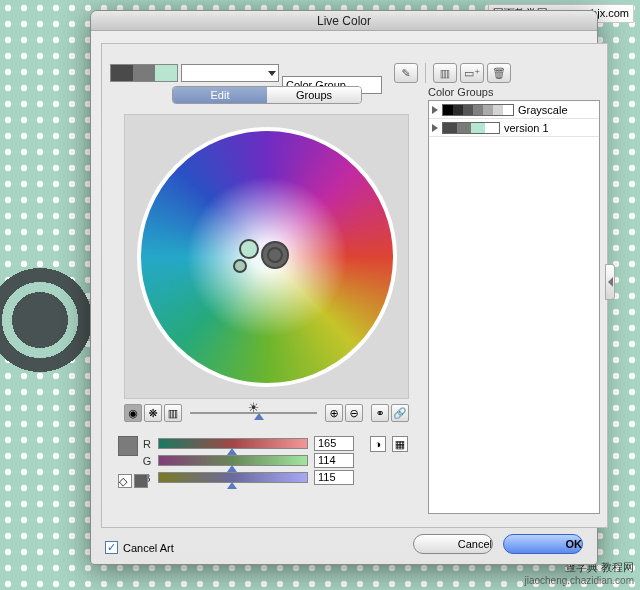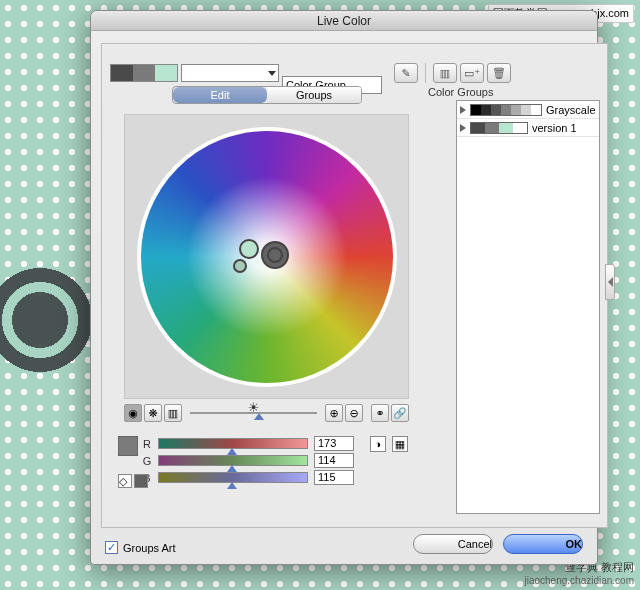--- a/index.html
+++ b/index.html
@@ -19,21 +19,21 @@
 .swatch-btn{display:flex;border:1px solid #888;height:18px;}
 .swatch-btn span{width:22px;height:16px;}
 .dropdown{width:98px;height:18px;border:1px solid #888;background:#fff;display:flex;justify-content:flex-end;align-items:center;padding:0 2px;}
 .dropdown .arrow{width:0;height:0;border-left:4px solid transparent;border-right:4px solid transparent;border-top:5px solid #333;}
 .textfield{height:18px;border:1px solid #888;background:#fff;padding:0 3px;line-height:16px;margin-top:24px;}
 .smbtn{width:24px;height:20px;border:1px solid #999;background:linear-gradient(#fdfdfd,#dcdcdc);border-radius:3px;display:flex;align-items:center;justify-content:center;color:#555;}
 .vsep{width:1px;height:20px;background:#bbb;margin:0 4px;}
 
 .tabs{position:absolute;left:70px;top:42px;display:flex;border:1px solid #9a9a9a;border-radius:4px;overflow:hidden;width:190px;height:18px;}
 .tab{flex:1;text-align:center;line-height:16px;background:linear-gradient(#fff,#e0e0e0);}
-.tab.sel{background:linear-gradient(#9aaed0,#7a92c0);color:#fff;border-radius:6px;}
+.tab.sel{background:linear-gradient(#9aaed0,#7a92c0);color:#fff;}
 
 .wheelbox{position:absolute;left:22px;top:70px;width:285px;height:285px;background:#d9d9d9;border:1px solid #c6c6c6;}
 .wheel{position:absolute;left:12px;top:12px;width:260px;height:260px;border-radius:50%;background:conic-gradient(from 90deg,#d43,#c5c52a,#6ab52e,#26a97b,#24a8c8,#2b50c4,#6e2cc2,#c12aa2,#d43);border:4px solid #fff;}
 .wheel::after{content:"";position:absolute;inset:0;border-radius:50%;background:radial-gradient(circle,rgba(255,255,255,.92) 0 8%,rgba(255,255,255,0) 45%);}
 .mk{position:absolute;border-radius:50%;border:2px solid #444;}
 .mk1{left:136px;top:126px;width:28px;height:28px;background:#636363;}
 .mk1::after{content:"";position:absolute;inset:4px;border:2px solid #444;border-radius:50%;background:#636363;}
 .mk2{left:114px;top:124px;width:20px;height:20px;background:#b8e5cf;}
 .mk3{left:108px;top:144px;width:14px;height:14px;background:#a7c9b8;}
 
@@ -53,21 +53,21 @@
 .rgb .sl.r{background:linear-gradient(90deg,#1b7964,#a14747,#f29797);}
 .rgb .sl.g{background:linear-gradient(90deg,#843d79,#678957,#a0e69f);}
 .rgb .sl.b{background:linear-gradient(90deg,#7a7a26,#6a6a9e,#a8a8f5);}
 .rgb .sl .th{position:absolute;top:9px;left:46%;width:0;height:0;border-left:5px solid transparent;border-right:5px solid transparent;border-bottom:7px solid #5b7abf;}
 .rgb .val{width:40px;height:15px;border:1px solid #888;background:#fff;text-align:left;padding:0 3px;line-height:13px;}
 .modeico{position:absolute;left:268px;top:392px;display:flex;gap:6px;}
 .modeico .sq{width:16px;height:16px;border:1px solid #888;background:#fff;display:flex;align-items:center;justify-content:center;}
 
 .cgrp{position:absolute;left:326px;top:42px;width:172px;height:430px;}
 .cgrp-lbl{color:#333;margin-bottom:2px;}
-.cgrp-list{border:1px solid #999;background:#fff;height:414px;overflow:hidden;margin-left:28px;}
+.cgrp-list{border:1px solid #999;background:#fff;height:414px;overflow:hidden;}
 .cgrp-row{display:flex;align-items:center;height:18px;border-bottom:1px solid #e4e4e4;padding:0 3px;gap:4px;}
 .cgrp-row .tri{width:0;height:0;border-top:4px solid transparent;border-bottom:4px solid transparent;border-left:6px solid #666;}
 .cgrp-sw{display:flex;height:12px;border:1px solid #666;}
 .cgrp-sw span{width:10px;height:10px;}
 .expand{position:absolute;right:-8px;top:220px;width:10px;height:36px;background:linear-gradient(#fff,#d6d6d6);border:1px solid #aaa;border-radius:0 3px 3px 0;display:flex;align-items:center;justify-content:center;}
 .expand::before{content:"";width:0;height:0;border-top:5px solid transparent;border-bottom:5px solid transparent;border-right:5px solid #777;}
 
 .cube{position:absolute;left:16px;top:430px;display:flex;gap:2px;}
 .cube .c{width:14px;height:14px;border:1px solid #888;}
 
@@ -162,21 +162,21 @@
         </div>
     </div>
 
     <div class="rgbbox"></div>
     <div class="rgb">
       <div class="row">
         <span class="lbl">R</span>
         <div class="sl r">
             <div class="th"></div>
           </div>
-        <div class="val">173</div>
+        <div class="val">165</div>
       </div>
       <div class="row">
         <span class="lbl">G</span>
         <div class="sl g">
             <div class="th"></div>
           </div>
         <div class="val">114</div>
       </div>
       <div class="row">
         <span class="lbl">B</span>
@@ -226,20 +226,20 @@
           <span>version 1</span>
         </div>
       </div>
     </div>
     <div class="expand"></div>
 
   </div>
 
   <div class="recolor">
     <div class="chk">✓</div>
-    <span>Groups Art</span>
+    <span>Cancel Art</span>
   </div>
 
   <div class="btns">
     <div class="macbtn">Cancel</div>
     <div class="macbtn primary">OK</div>
   </div>
 </div>
 
 </body></html>

